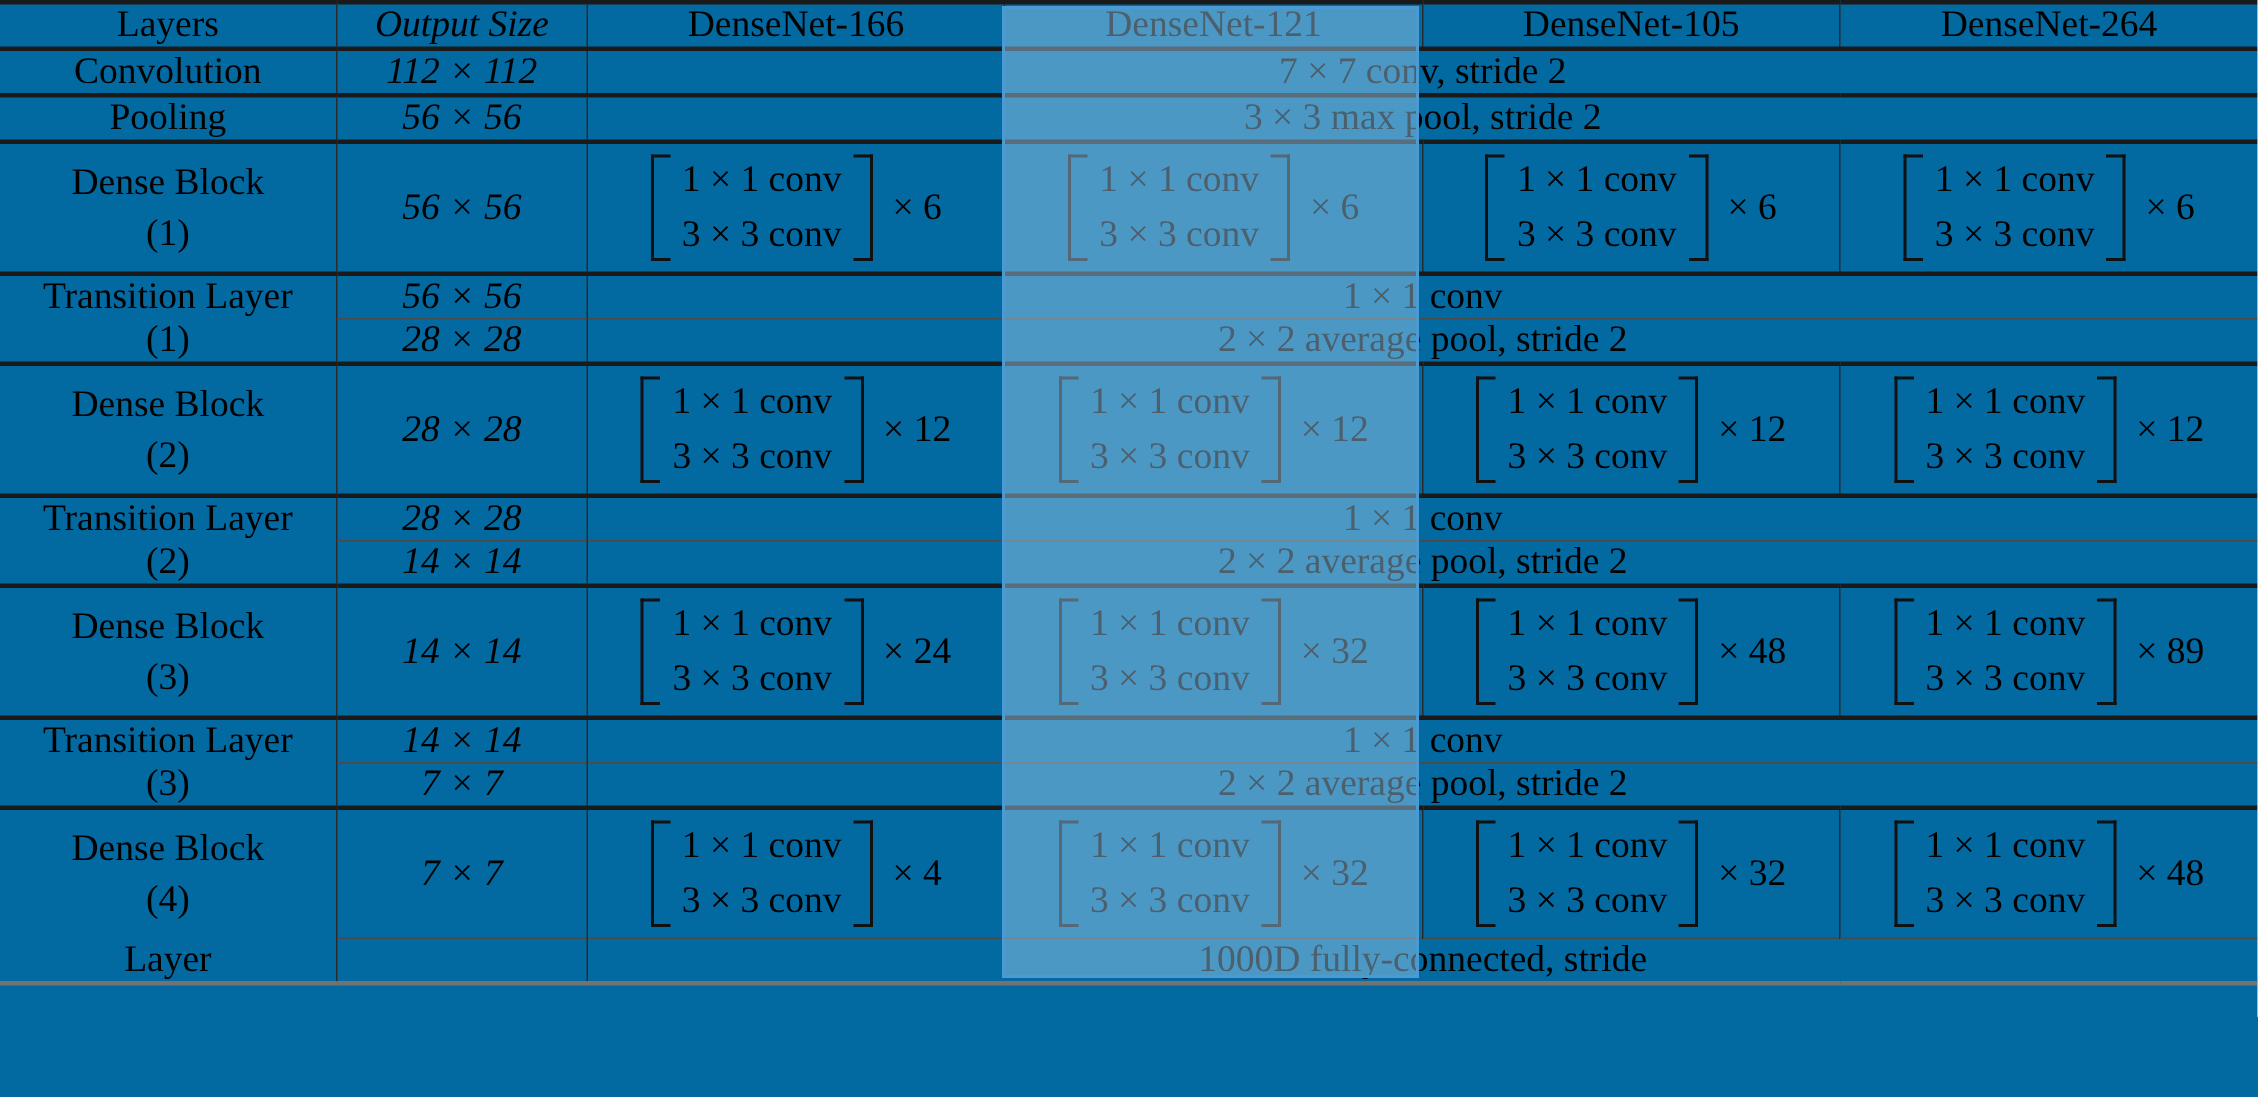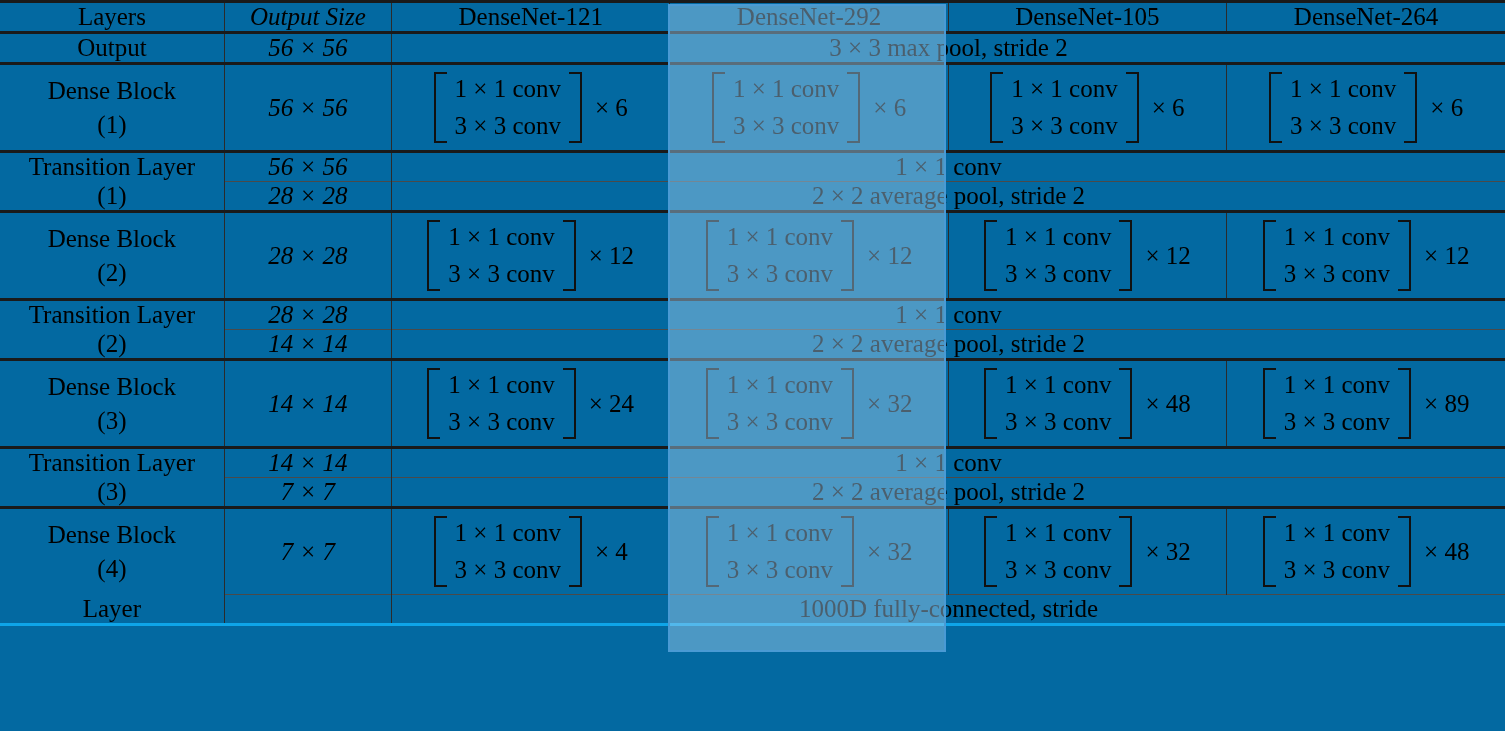--- a/index.html
+++ b/index.html
@@ -36,21 +36,21 @@
     text-align: center;
     vertical-align: middle;
     font-weight: normal;
     background: transparent;
   }
 
   
   .rule-top    { border-top: 3px solid #1a1a1a; }
   .rule-thick  { border-top: 3px solid #1a1a1a; }
   .rule-thin   { border-top: 1.6px solid #4a4a4a; }
-  .rule-bottom { border-bottom: 3px solid #0ea5e9; }
+  .rule-bottom { border-bottom: 3px solid #737373; }
 
   
   .vl { border-left: 1.6px solid #2b2b2b; font-style: italic; }
   .vr { border-right: 1.6px solid #2b2b2b; }
 
   .col-layers   { width: 224px; }
   .col-outsize  { width: 167px; }
   .col-net      { width: 278px; }
 
   
@@ -126,32 +126,37 @@
       <col class="col-net">
         <col class="col-net">
         <col class="col-net">
         <col class="col-net">
     </colgroup>
 
     <thead>
       <tr>
         <th class="rule-top hdr">Layers</th>
         <th class="rule-top hdr vl vr">Output Size</th>
+        <th class="rule-top hdr vr">DenseNet-166</th>
         <th class="rule-top hdr vr">DenseNet-121</th>
-        <th class="rule-top hdr vr">DenseNet-292</th>
         <th class="rule-top hdr vr">DenseNet-105</th>
         <th class="rule-top hdr">DenseNet-264</th>
       </tr>
     </thead>
 
     <tbody>
 
-
-      <tr>
-        <td class="rule-thick layername">Output</td>
+      <tr>
+        <td class="rule-thick layername">Convolution</td>
+        <td class="rule-thick outsize vl vr">112 × 112</td>
+        <td class="rule-thick spanrow-text" colspan="4">7 × 7 conv, stride 2</td>
+      </tr>
+
+      <tr>
+        <td class="rule-thick layername">Pooling</td>
         <td class="rule-thick outsize vl vr">56 × 56</td>
         <td class="rule-thick spanrow-text" colspan="4">3 × 3 max pool, stride 2</td>
       </tr>
 
       <tr>
         <td class="rule-thick">
           <div class="layername">Dense Block</div>
           <div class="layername">(1)</div>
         </td>
         <td class="rule-thick outsize vl vr">56 × 56</td>

